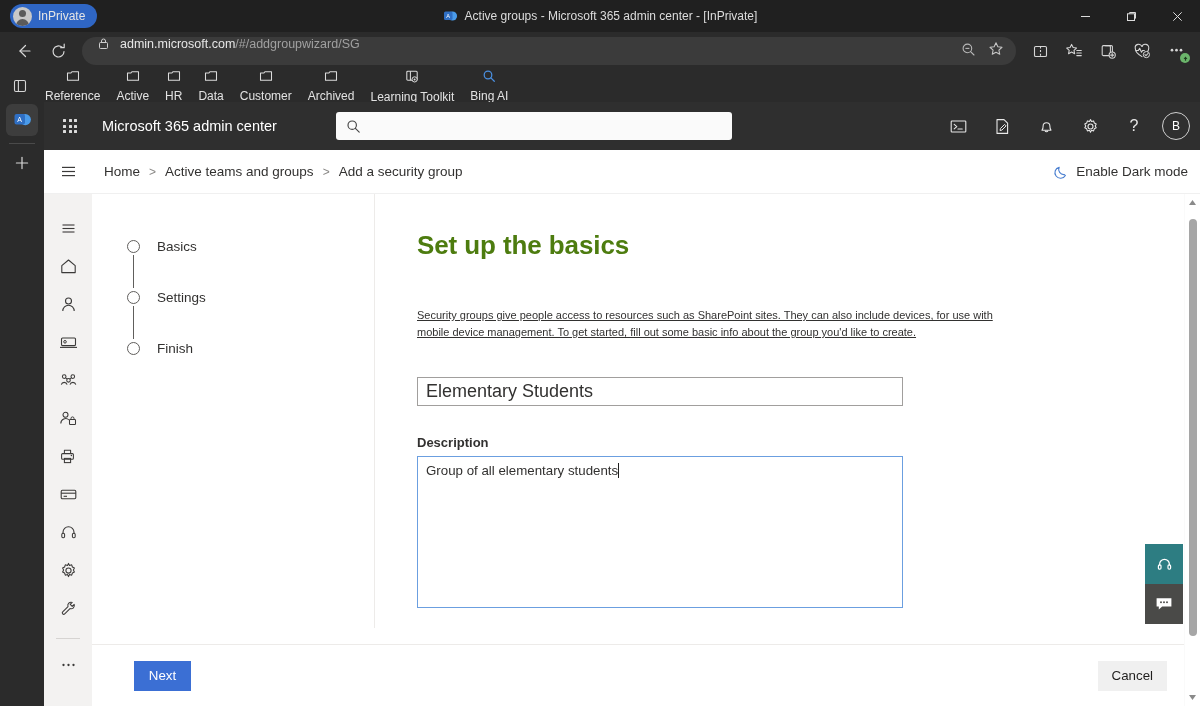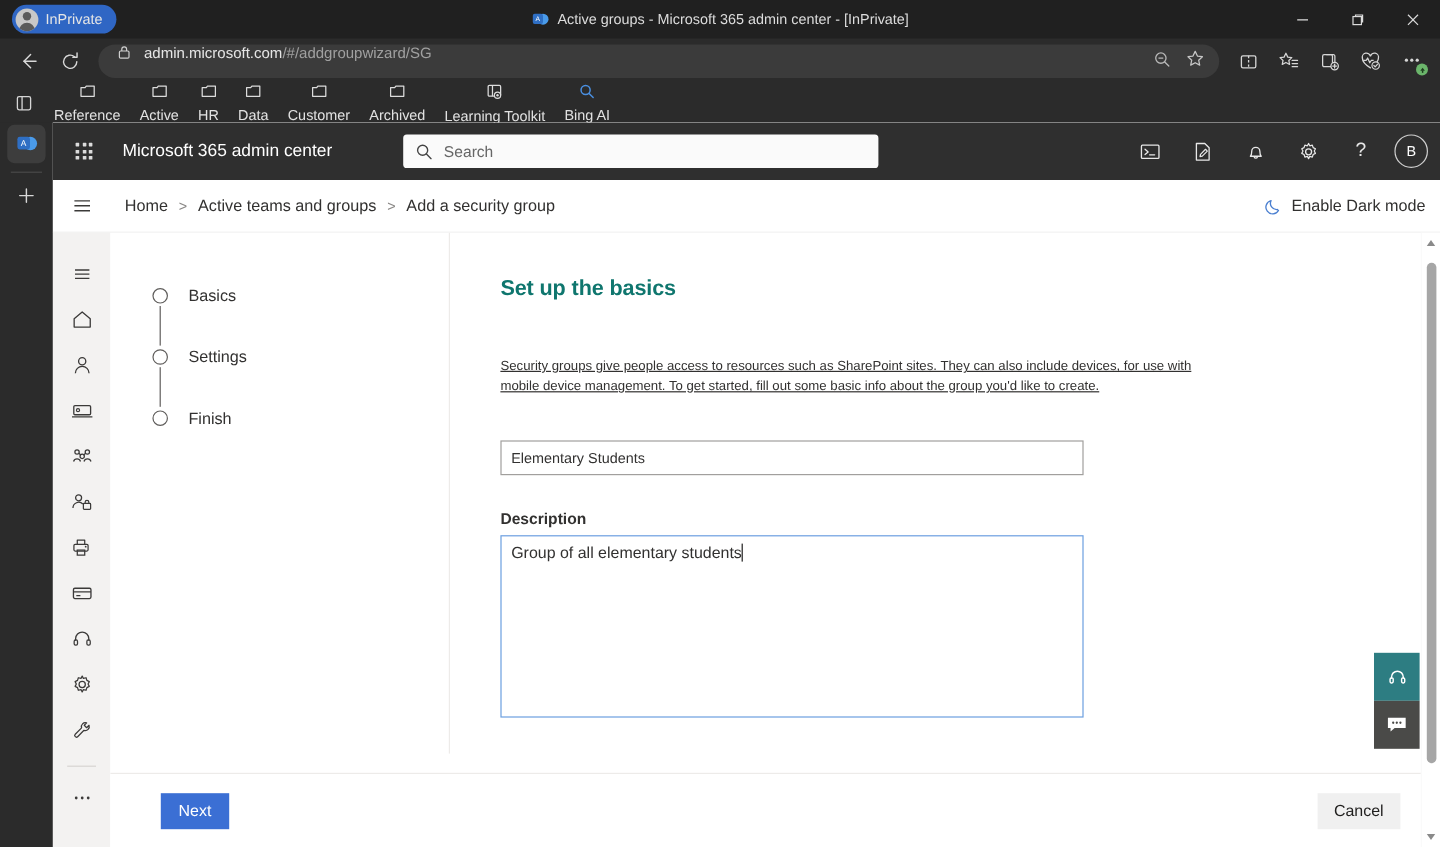--- a/index.html
+++ b/index.html
@@ -322,43 +322,43 @@
     margin-left: 6px;
   }
 
   .pane {
     flex: 1;
     padding: 36px 0 0 42px;
     min-width: 0;
     overflow: hidden;
   }
   .pane-title {
-    font-size: 18px;
+    font-size: 26px;
     font-weight: bold;
-    color: #0f766e;
+    color: #4d7c0f;
     letter-spacing: -0.1px;
   }
   .pane-desc {
     margin-top: 46px;
     font-size: 11px;
     line-height: 1.55;
     color: #323130;
     max-width: 605px;
     text-decoration: underline;
   }
   .field-group { margin-top: 36px; }
   .field-label {
     font-size: 13px; font-weight: bold; color: #323130;
     margin-bottom: 6px;
   }
   .req-star { color: #a4262c; font-weight: normal; }
   .text-input {
     width: 486px; height: 29px;
     border: 1px solid #a19f9d;
-    font-size: 12px;
+    font-size: 18px;
     color: #323130;
     padding: 0 8px;
     font-family: "Liberation Sans", sans-serif;
     outline: none;
     background: #fff;
     display: block;
   }
   .desc-group { margin-top: 29px; }
   .textarea-box {
     width: 486px; height: 152px;
@@ -691,21 +691,20 @@
         </div>
         <div class="m365-title">Microsoft 365 admin center</div>
 
         <div class="m365-search">
           <span>
             <svg width="15" height="15" viewBox="0 0 15 15">
               <circle cx="6.2" cy="6.2" r="4.2" fill="none" stroke="#444" stroke-width="1.15"></circle>
               <line x1="9.4" y1="9.4" x2="13.2" y2="13.2" stroke="#444" stroke-width="1.15" stroke-linecap="round"></line>
             </svg>
           </span>
-          <input type="text" placeholder="Search" style="">
         </div>
 
         <div class="m365-header-right">
           <div class="hdr-btn">
             <svg width="19" height="19" viewBox="0 0 19 19">
               <rect x="2.2" y="4" width="14.6" height="11" rx="0.8" fill="none" stroke="#e8e8e8" stroke-width="1.1"></rect>
               <path d="M5.2 7.4 L7.8 9.6 L5.2 11.8" fill="none" stroke="#e8e8e8" stroke-width="1.1" stroke-linecap="round" stroke-linejoin="round"></path>
               <line x1="9" y1="12" x2="13.2" y2="12" stroke="#e8e8e8" stroke-width="1.1" stroke-linecap="round"></line>
             </svg>
           </div>

